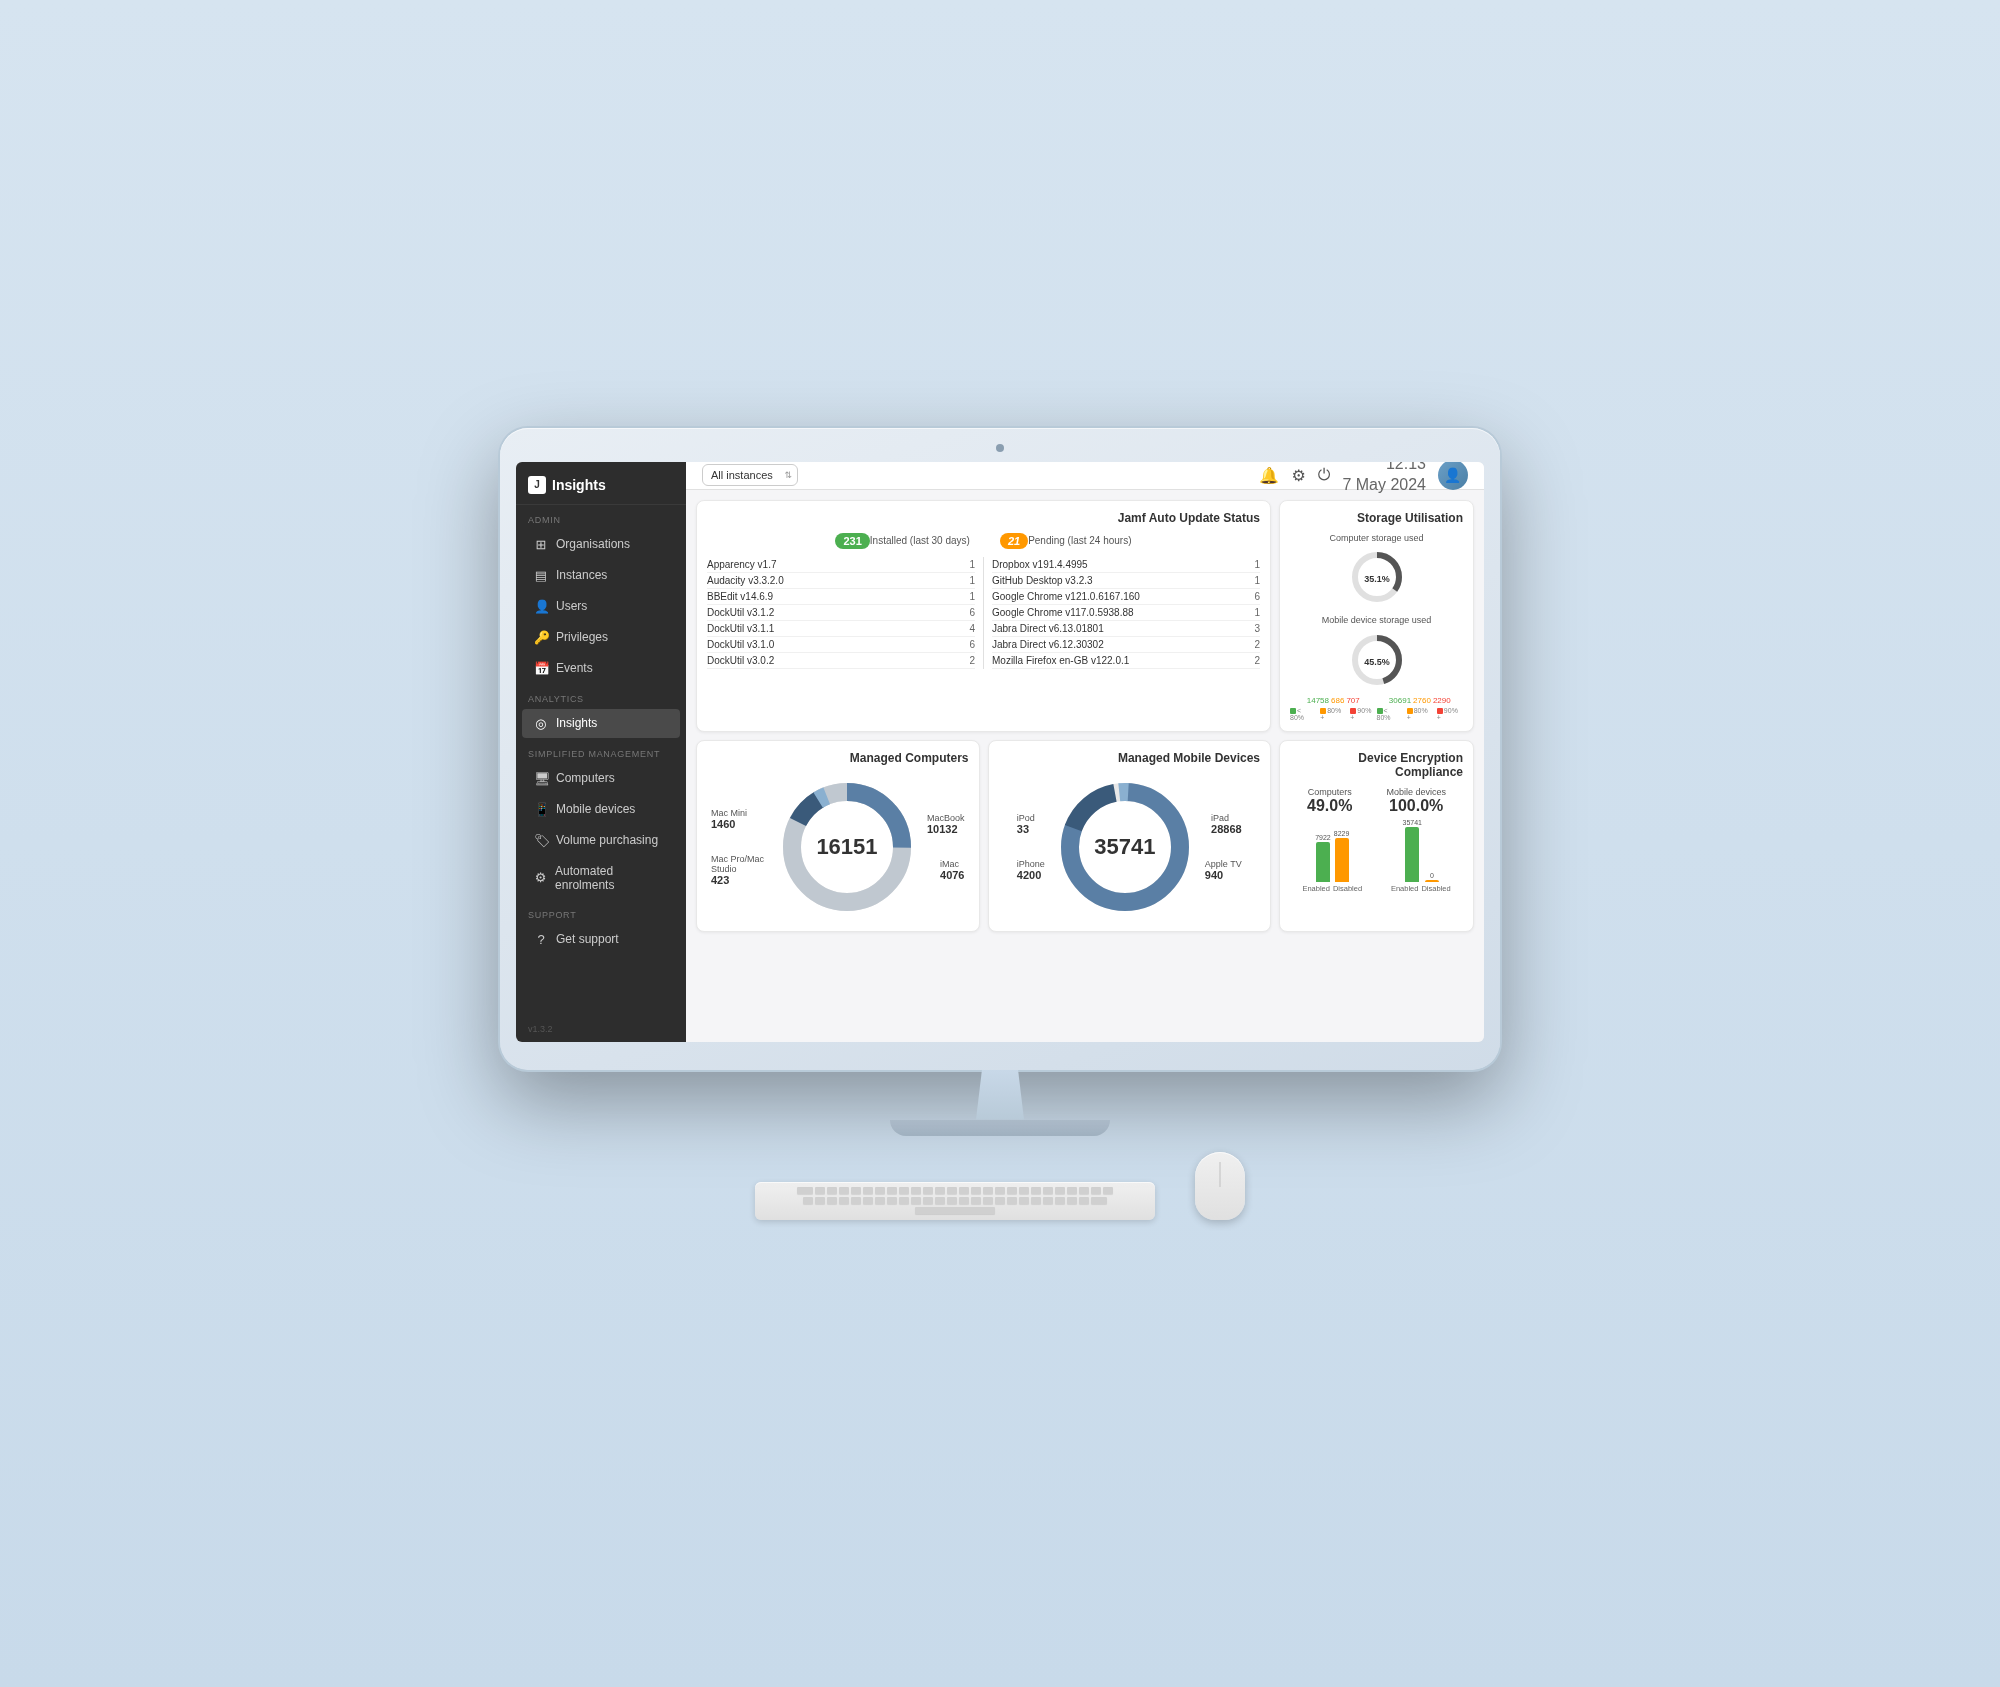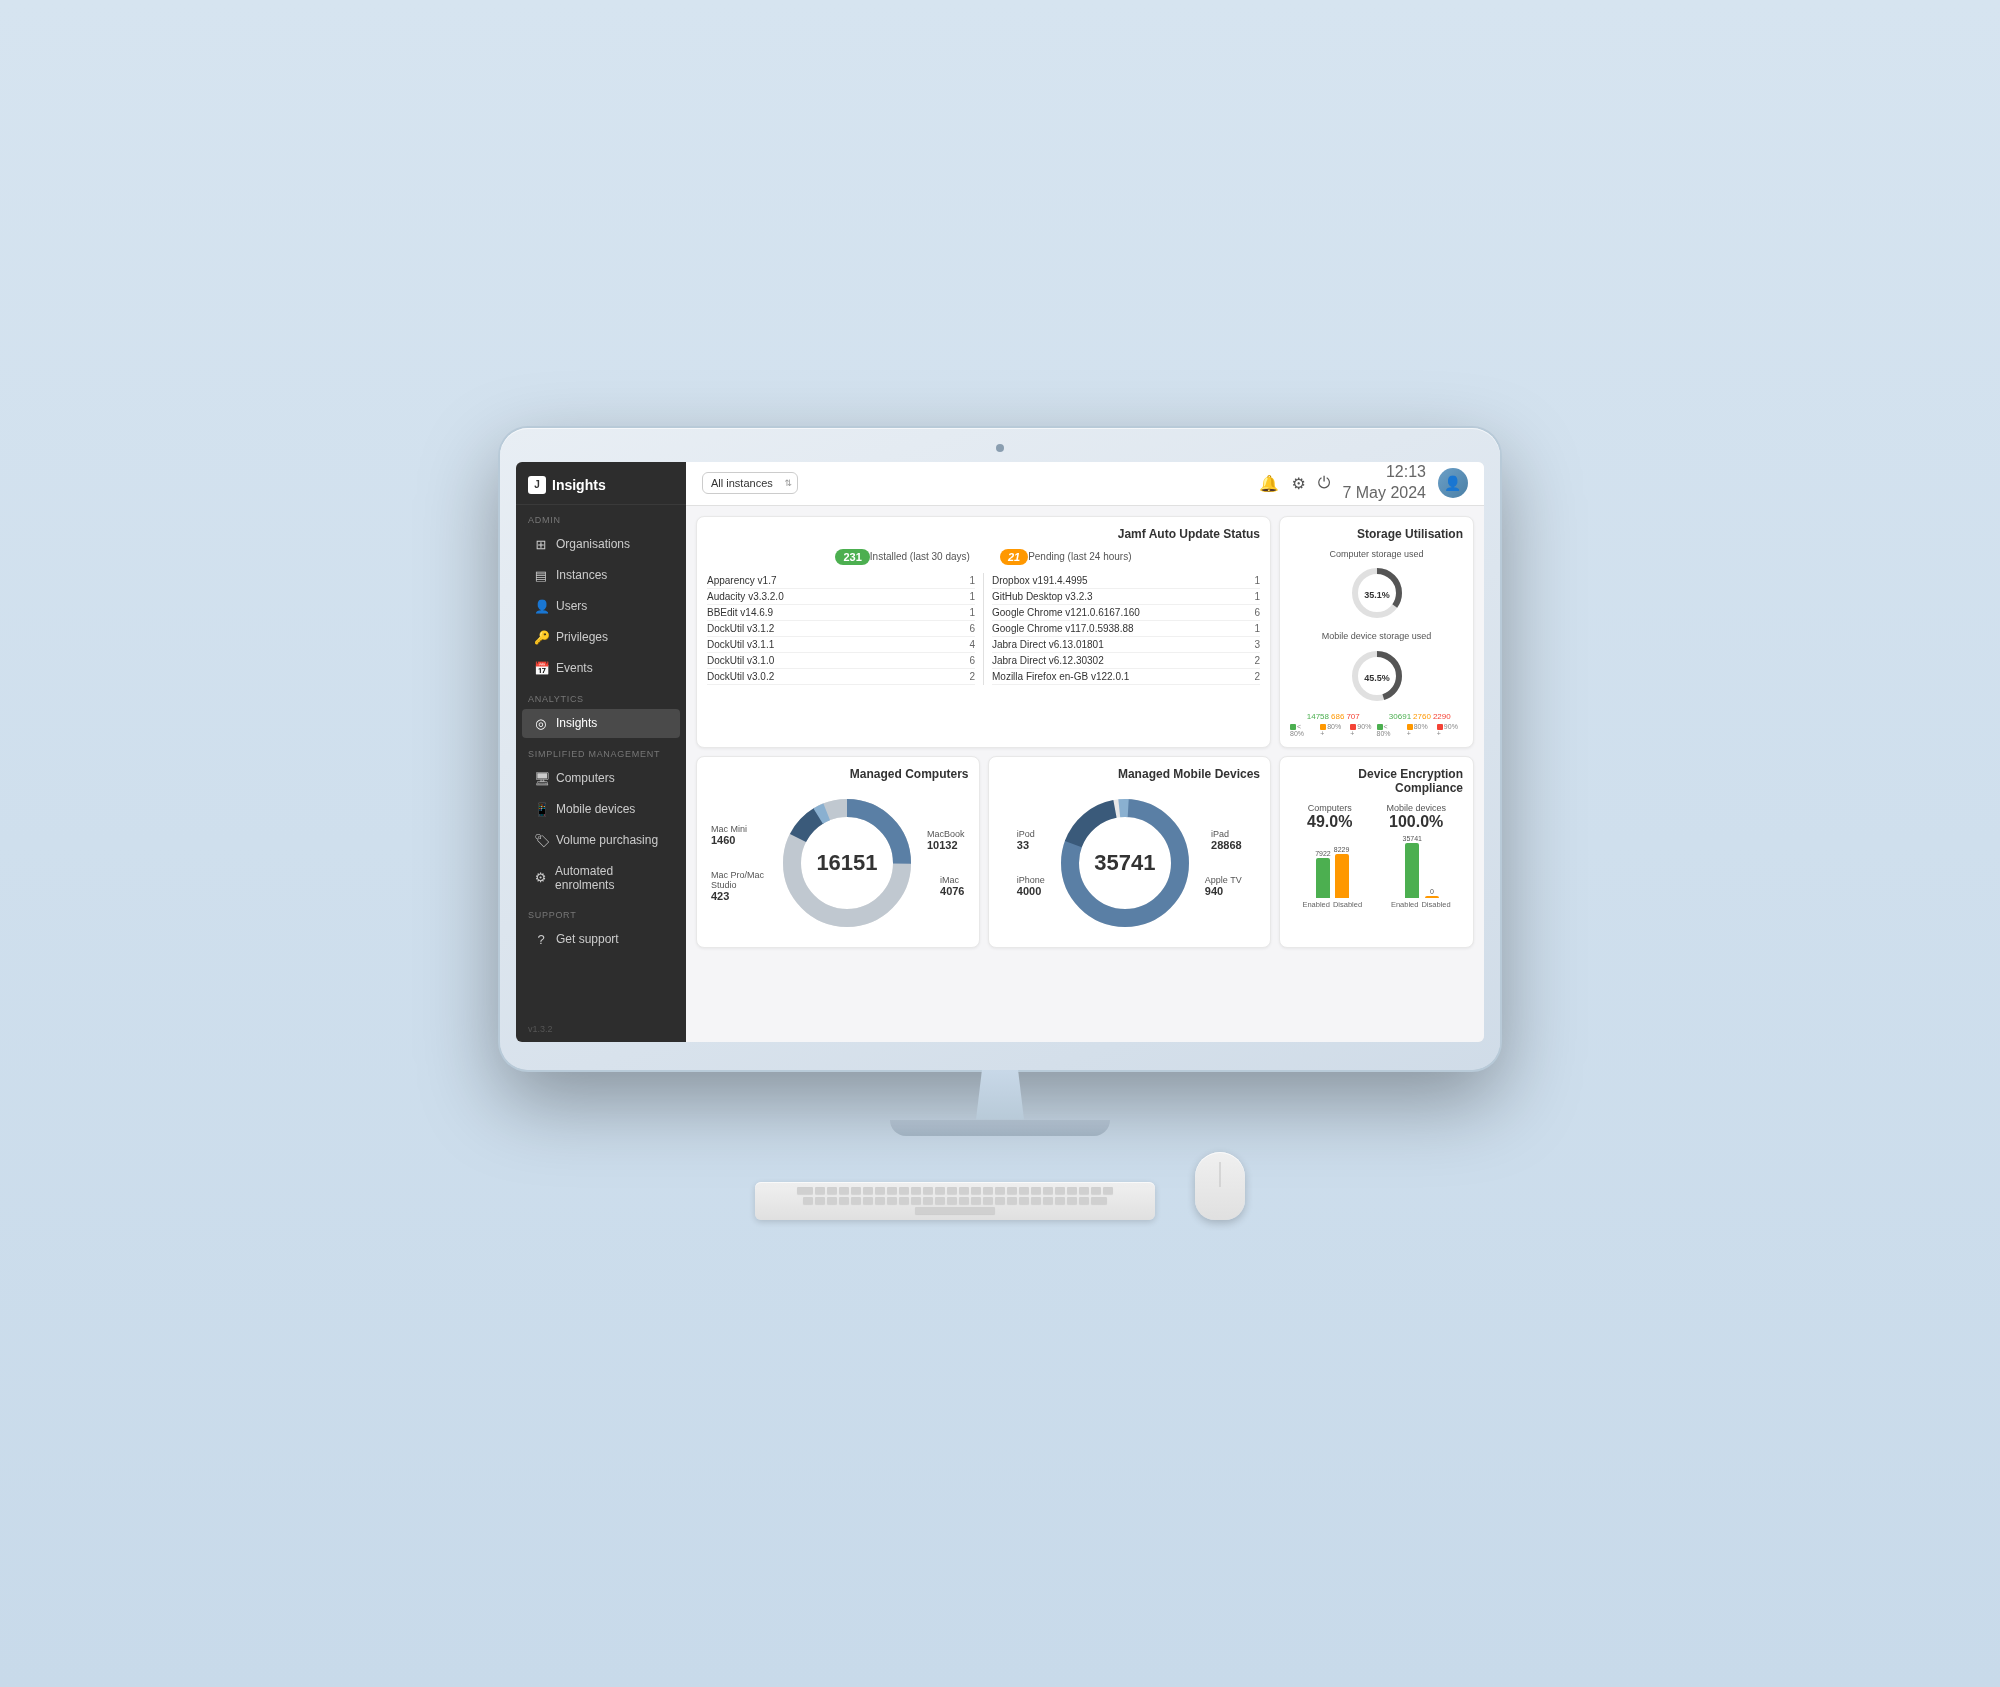--- a/index.html
+++ b/index.html
@@ -117,21 +117,21 @@
       flex-direction: column;
       background: #f5f5f7;
       overflow: hidden;
     }
 
     
     .topbar {
       background: #fff;
       border-bottom: 1px solid #e0e0e0;
       padding: 0 16px;
-      height: 44px;
+      height: 28px;
       display: flex;
       align-items: center;
       justify-content: space-between;
       flex-shrink: 0;
     }
 
     .topbar-left {
       display: flex; align-items: center; gap: 8px;
     }
 
@@ -822,21 +822,21 @@
             <div class="card donut-card">
               <div class="card-title">Managed Mobile Devices</div>
               <div class="donut-container">
                 <div class="donut-labels">
                   <div class="donut-label-item">
                     <span class="donut-label-name">iPod</span>
                     <span class="donut-label-value">33</span>
                   </div>
                   <div class="donut-label-item">
                     <span class="donut-label-name">iPhone</span>
-                    <span class="donut-label-value">4000</span>
+                    <span class="donut-label-value">4200</span>
                   </div>
                 </div>
                 <div class="donut-svg-wrapper">
                   <svg viewBox="0 0 140 140" width="140" height="140">
                     <circle cx="70" cy="70" r="55" fill="none" stroke="#e8e8e8" stroke-width="18"></circle>
 
                     <circle cx="70" cy="70" r="55" fill="none" stroke="#5a7fa5" stroke-width="18" stroke-dasharray="279.1 66.3" transform="rotate(-90 70 70)"></circle>
 
                     <circle cx="70" cy="70" r="55" fill="none" stroke="#3a5a7a" stroke-width="18" stroke-dasharray="57 288.4" transform="rotate(200 70 70)"></circle>
 

